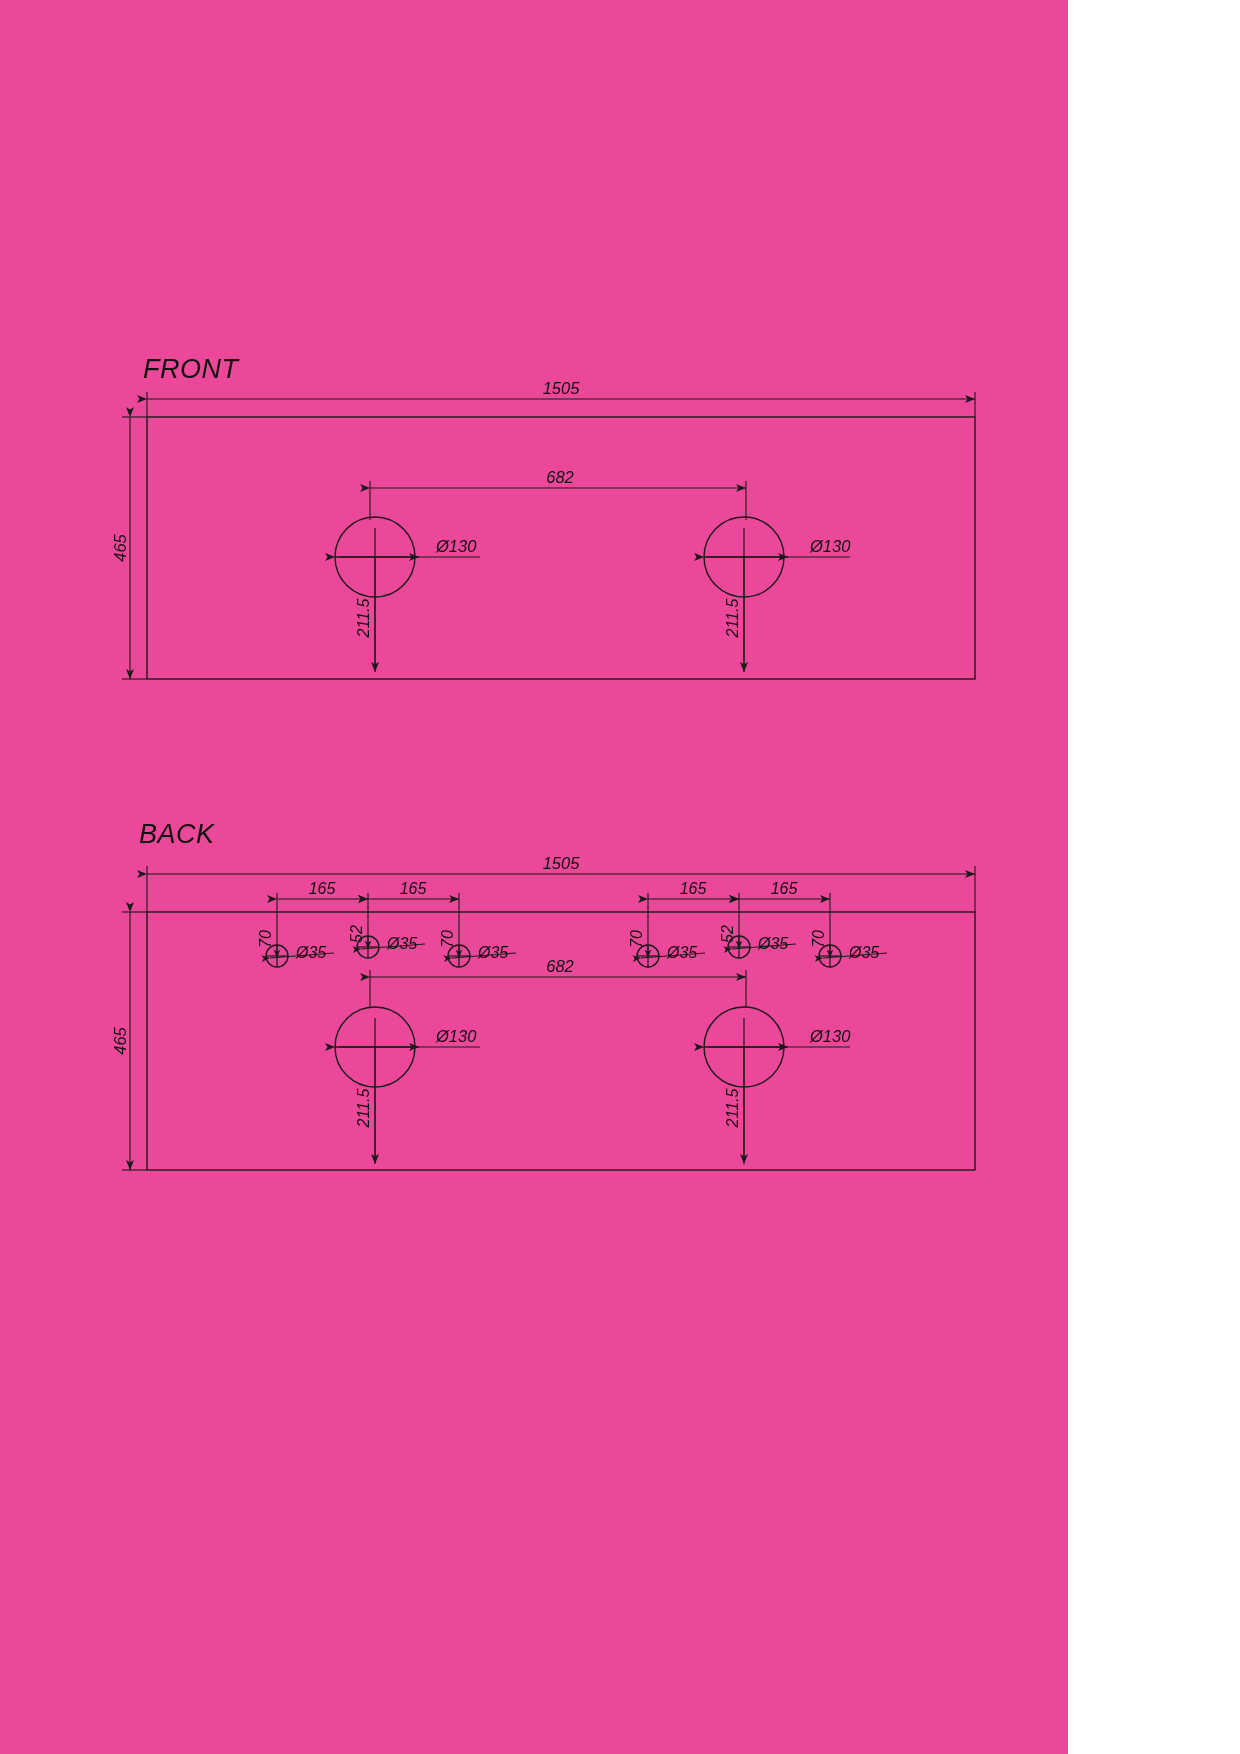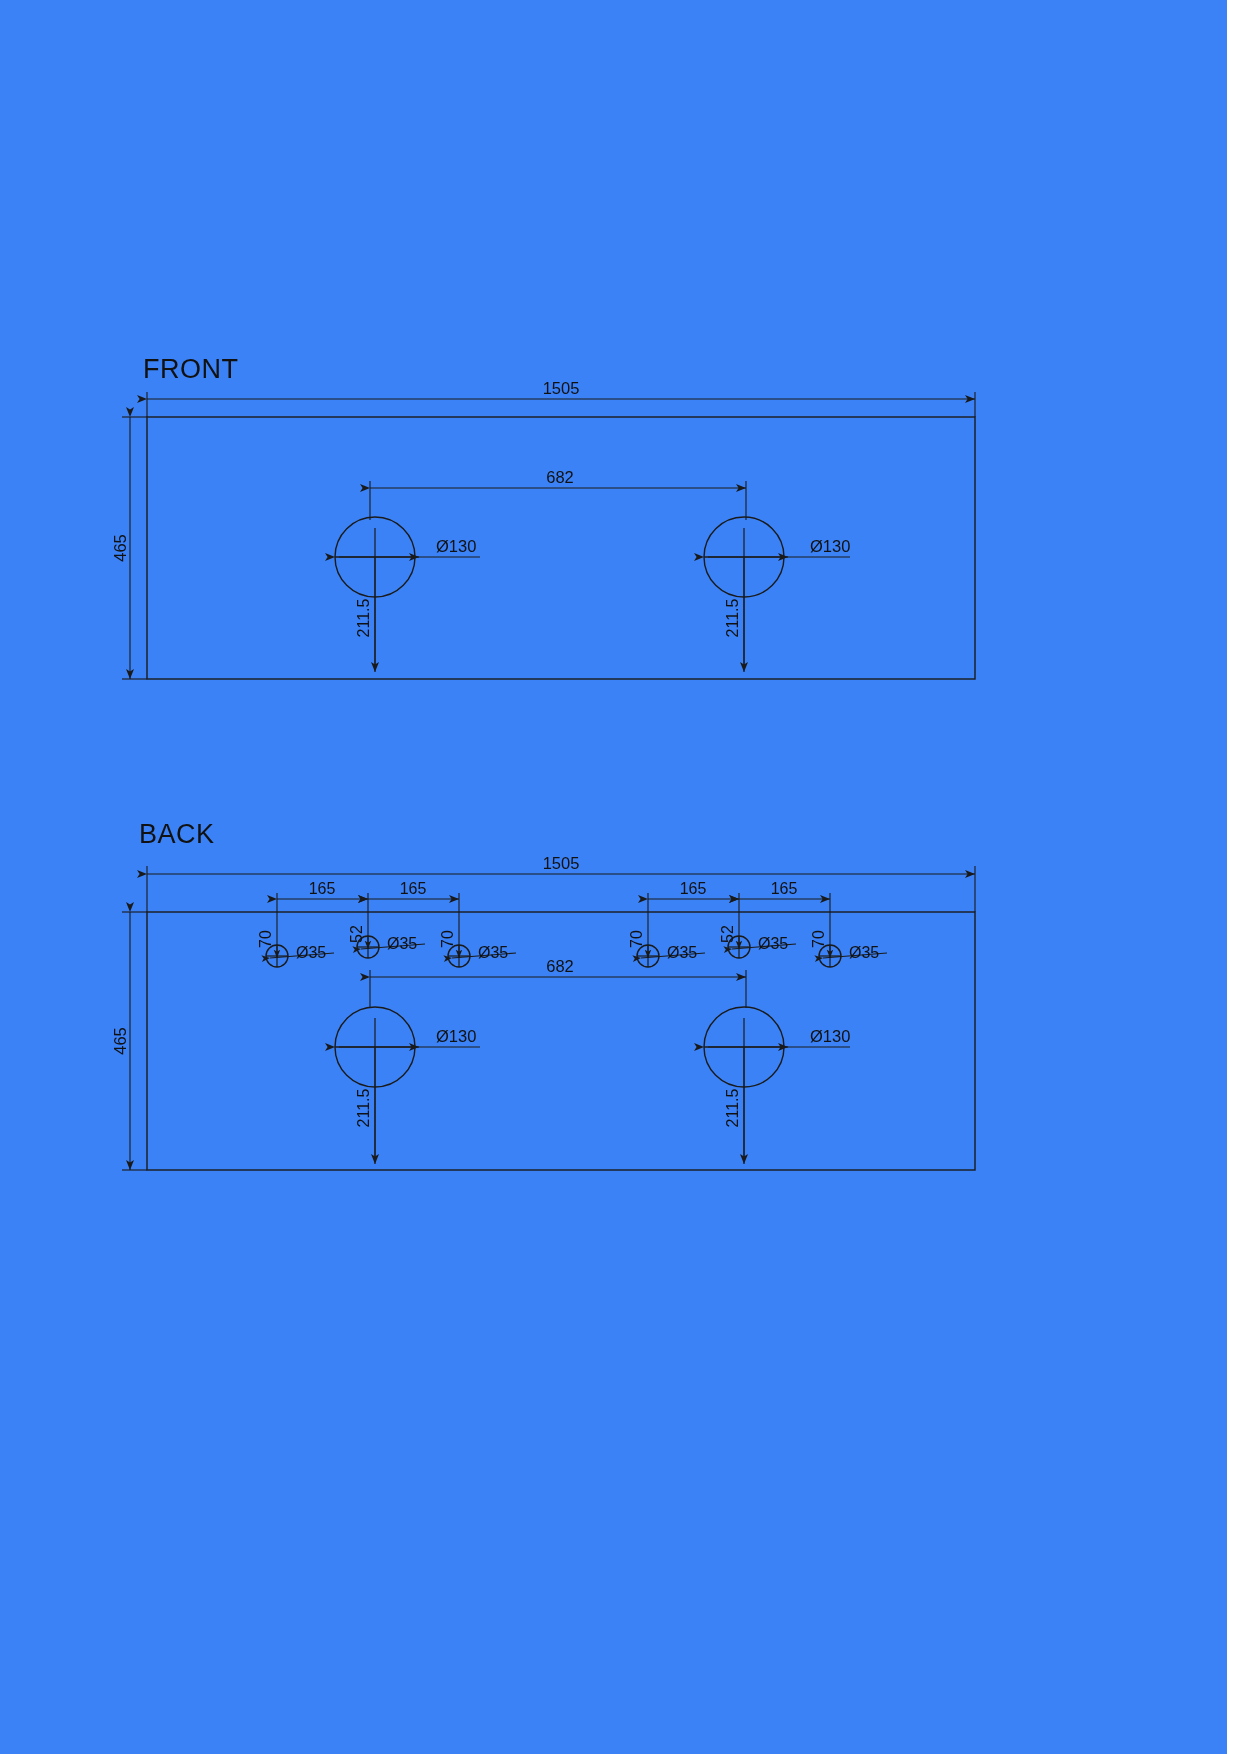--- a/index.html
+++ b/index.html
@@ -8,23 +8,24 @@
     background: #ffffff;
   }
   body {
     width: 1240px;
     height: 1754px;
     font-family: "Liberation Sans", sans-serif;
     overflow: hidden;
   }
   #sheet {
     position: relative;
-    width: 1227px;
+    width: 1068px;
     height: 1754px;
-    background: #3b82f6;
+    background: #ec4899;
+    font-style: italic;
   }
   svg#drawing {
     position: absolute;
     left: 0;
     top: 0;
     width: 1240px;
     height: 1754px;
     display: block;
   }
   .ln {

